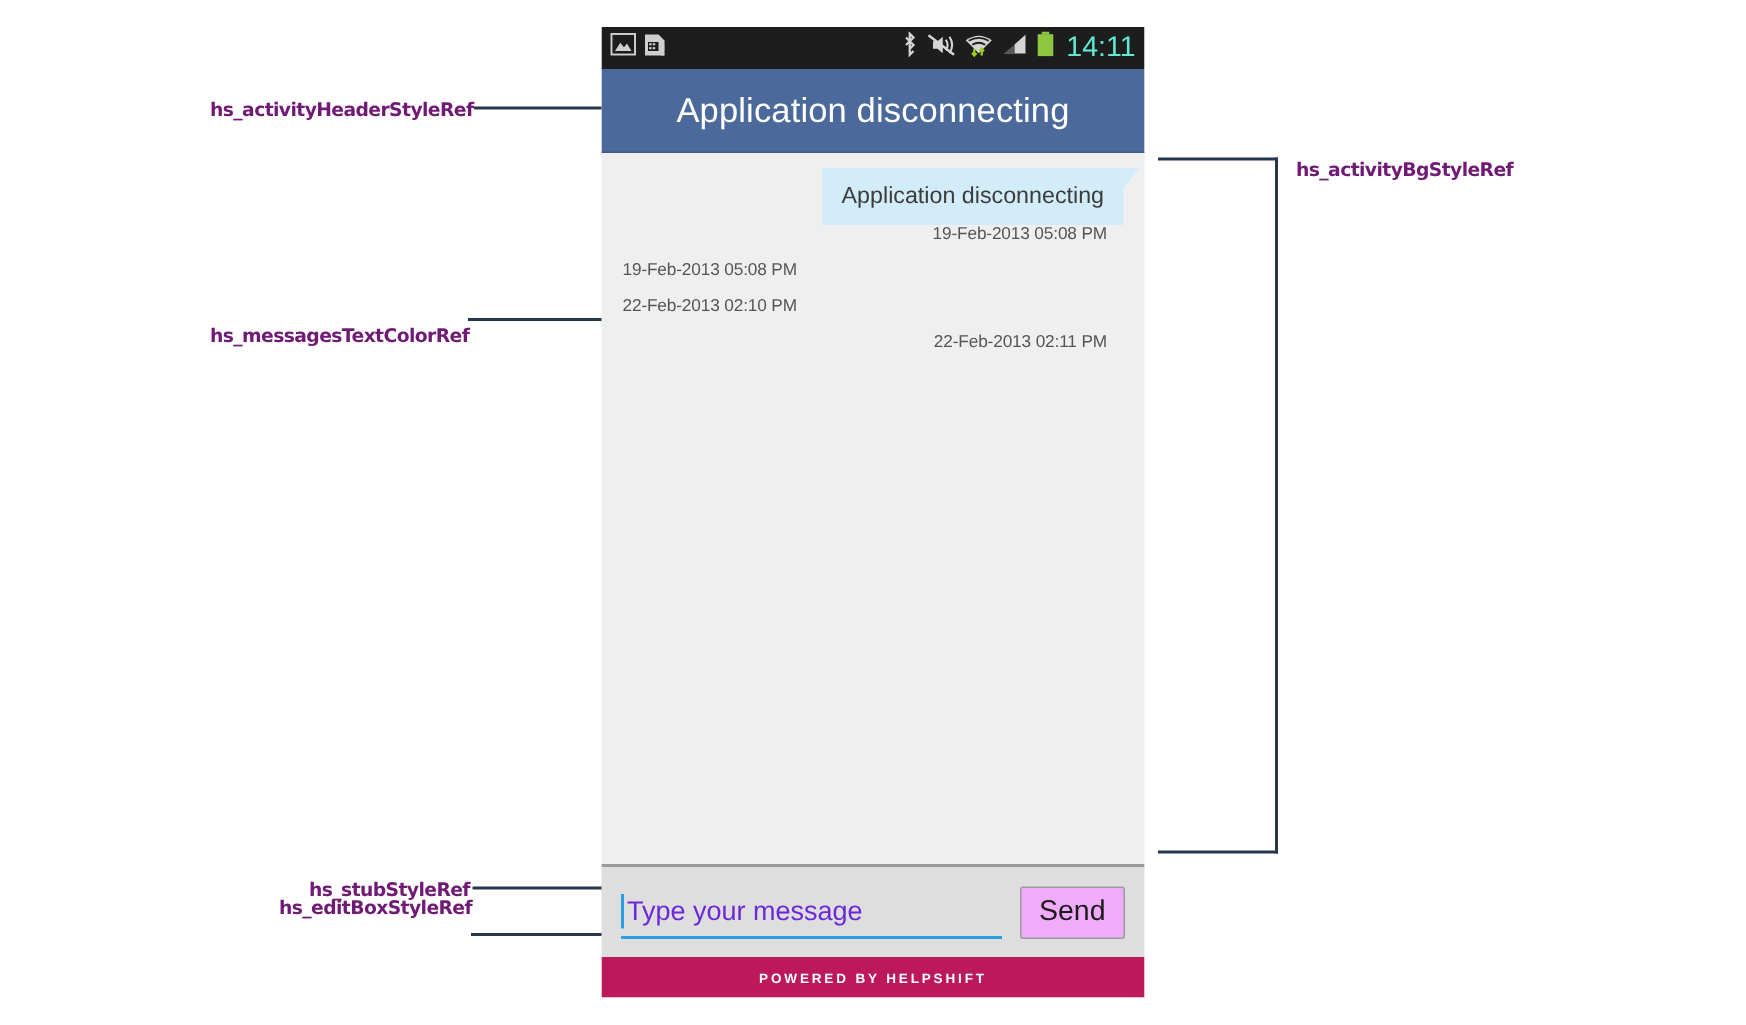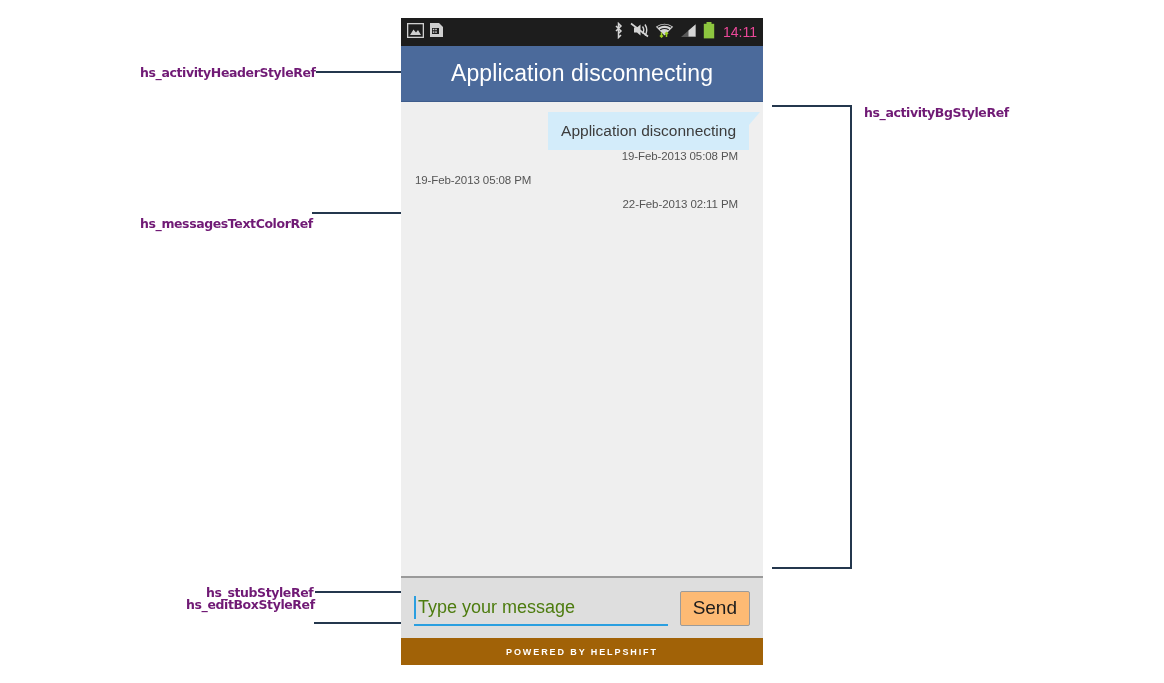--- a/index.html
+++ b/index.html
@@ -32,22 +32,22 @@
     background: #1d1d1d;
     display: flex;
     align-items: center;
     padding: 0 6px;
     box-sizing: border-box;
   }
   .sb-left { display: flex; align-items: center; gap: 5px; }
   .sb-right { margin-left: auto; display: flex; align-items: center; gap: 6px; }
   .sb-ico { display: block; }
   .sb-clock {
-    color: #ec4899;
-    font-size: 14px;
+    color: #5eead4;
+    font-size: 19px;
     font-family: "Liberation Sans", sans-serif;
     letter-spacing: 0px;
     margin-left: 2px;
   }
 
   
   .app-header {
     height: 56px;
     background: #4b6a9b;
     border-bottom: 1px solid #3e5c8c;
@@ -142,39 +142,39 @@
     align-items: center;
     margin-right: 12px;
   }
   .caret {
     width: 2px;
     height: 23px;
     background: #2b9fe0;
     flex: 0 0 2px;
   }
   .editbox-placeholder {
-    color: #4d7c0f;
+    color: #6d28d9;
     font-size: 18px;
     padding-left: 2px;
     white-space: nowrap;
   }
   .send-btn {
-    background: #fdba74;
+    background: #f0abfc;
     border: 1px solid #9b9b9b;
     color: #1c1c1c;
     font-size: 19px;
     padding: 6px 12px 7px 12px;
     border-radius: 2px;
     line-height: 20px;
   }
 
   
   .powered {
     height: 27px;
-    background: #a16207;
+    background: #be185d;
     color: #ffffff;
     display: flex;
     align-items: center;
     justify-content: center;
     font-size: 9px;
     font-weight: bold;
     letter-spacing: 1.9px;
   }
 
   
@@ -272,20 +272,21 @@
     <div class="msg-row right">
       <div class="bubble user">Application disconnecting</div>
       <div class="stamp">19-Feb-2013 05:08 PM</div>
     </div>
 
     <div class="msg-row left">
       <div class="stamp">19-Feb-2013 05:08 PM</div>
     </div>
 
     <div class="msg-row left">
+      <div class="stamp">22-Feb-2013 02:10 PM</div>
     </div>
 
     <div class="msg-row right">
       <div class="stamp">22-Feb-2013 02:11 PM</div>
     </div>
 
   </div>
 
   <div class="stub">
     <div class="editbox">

